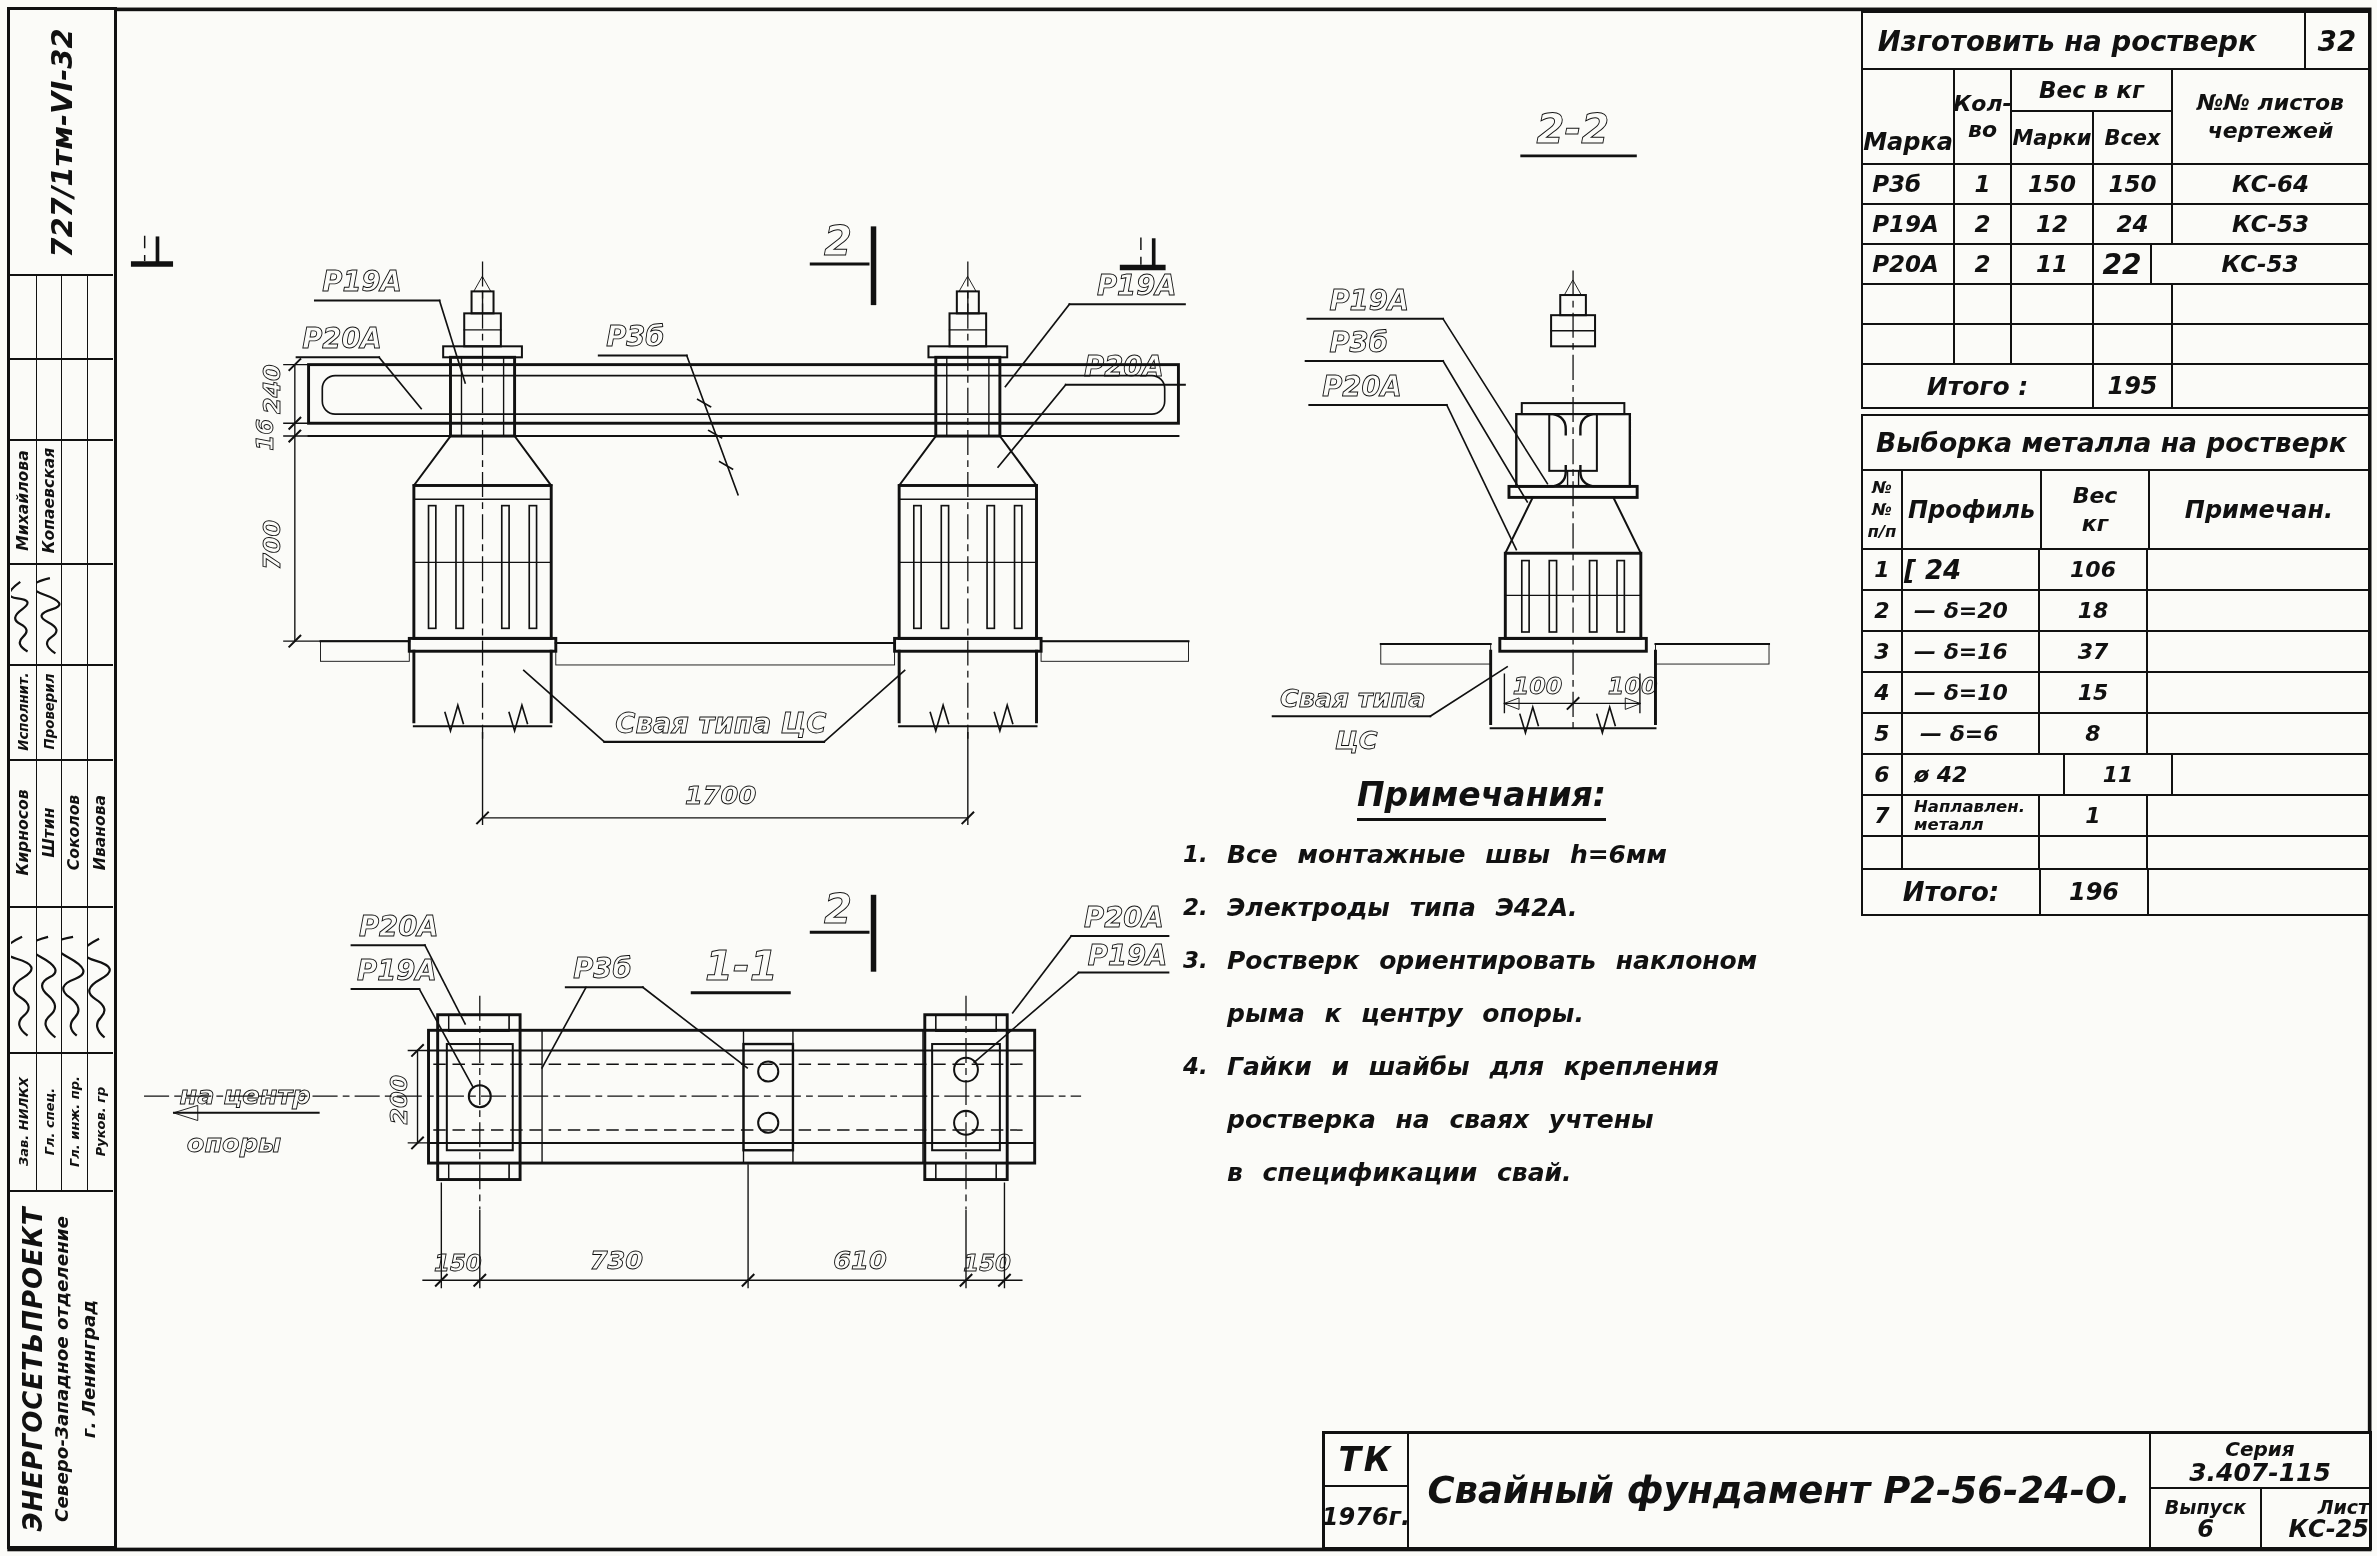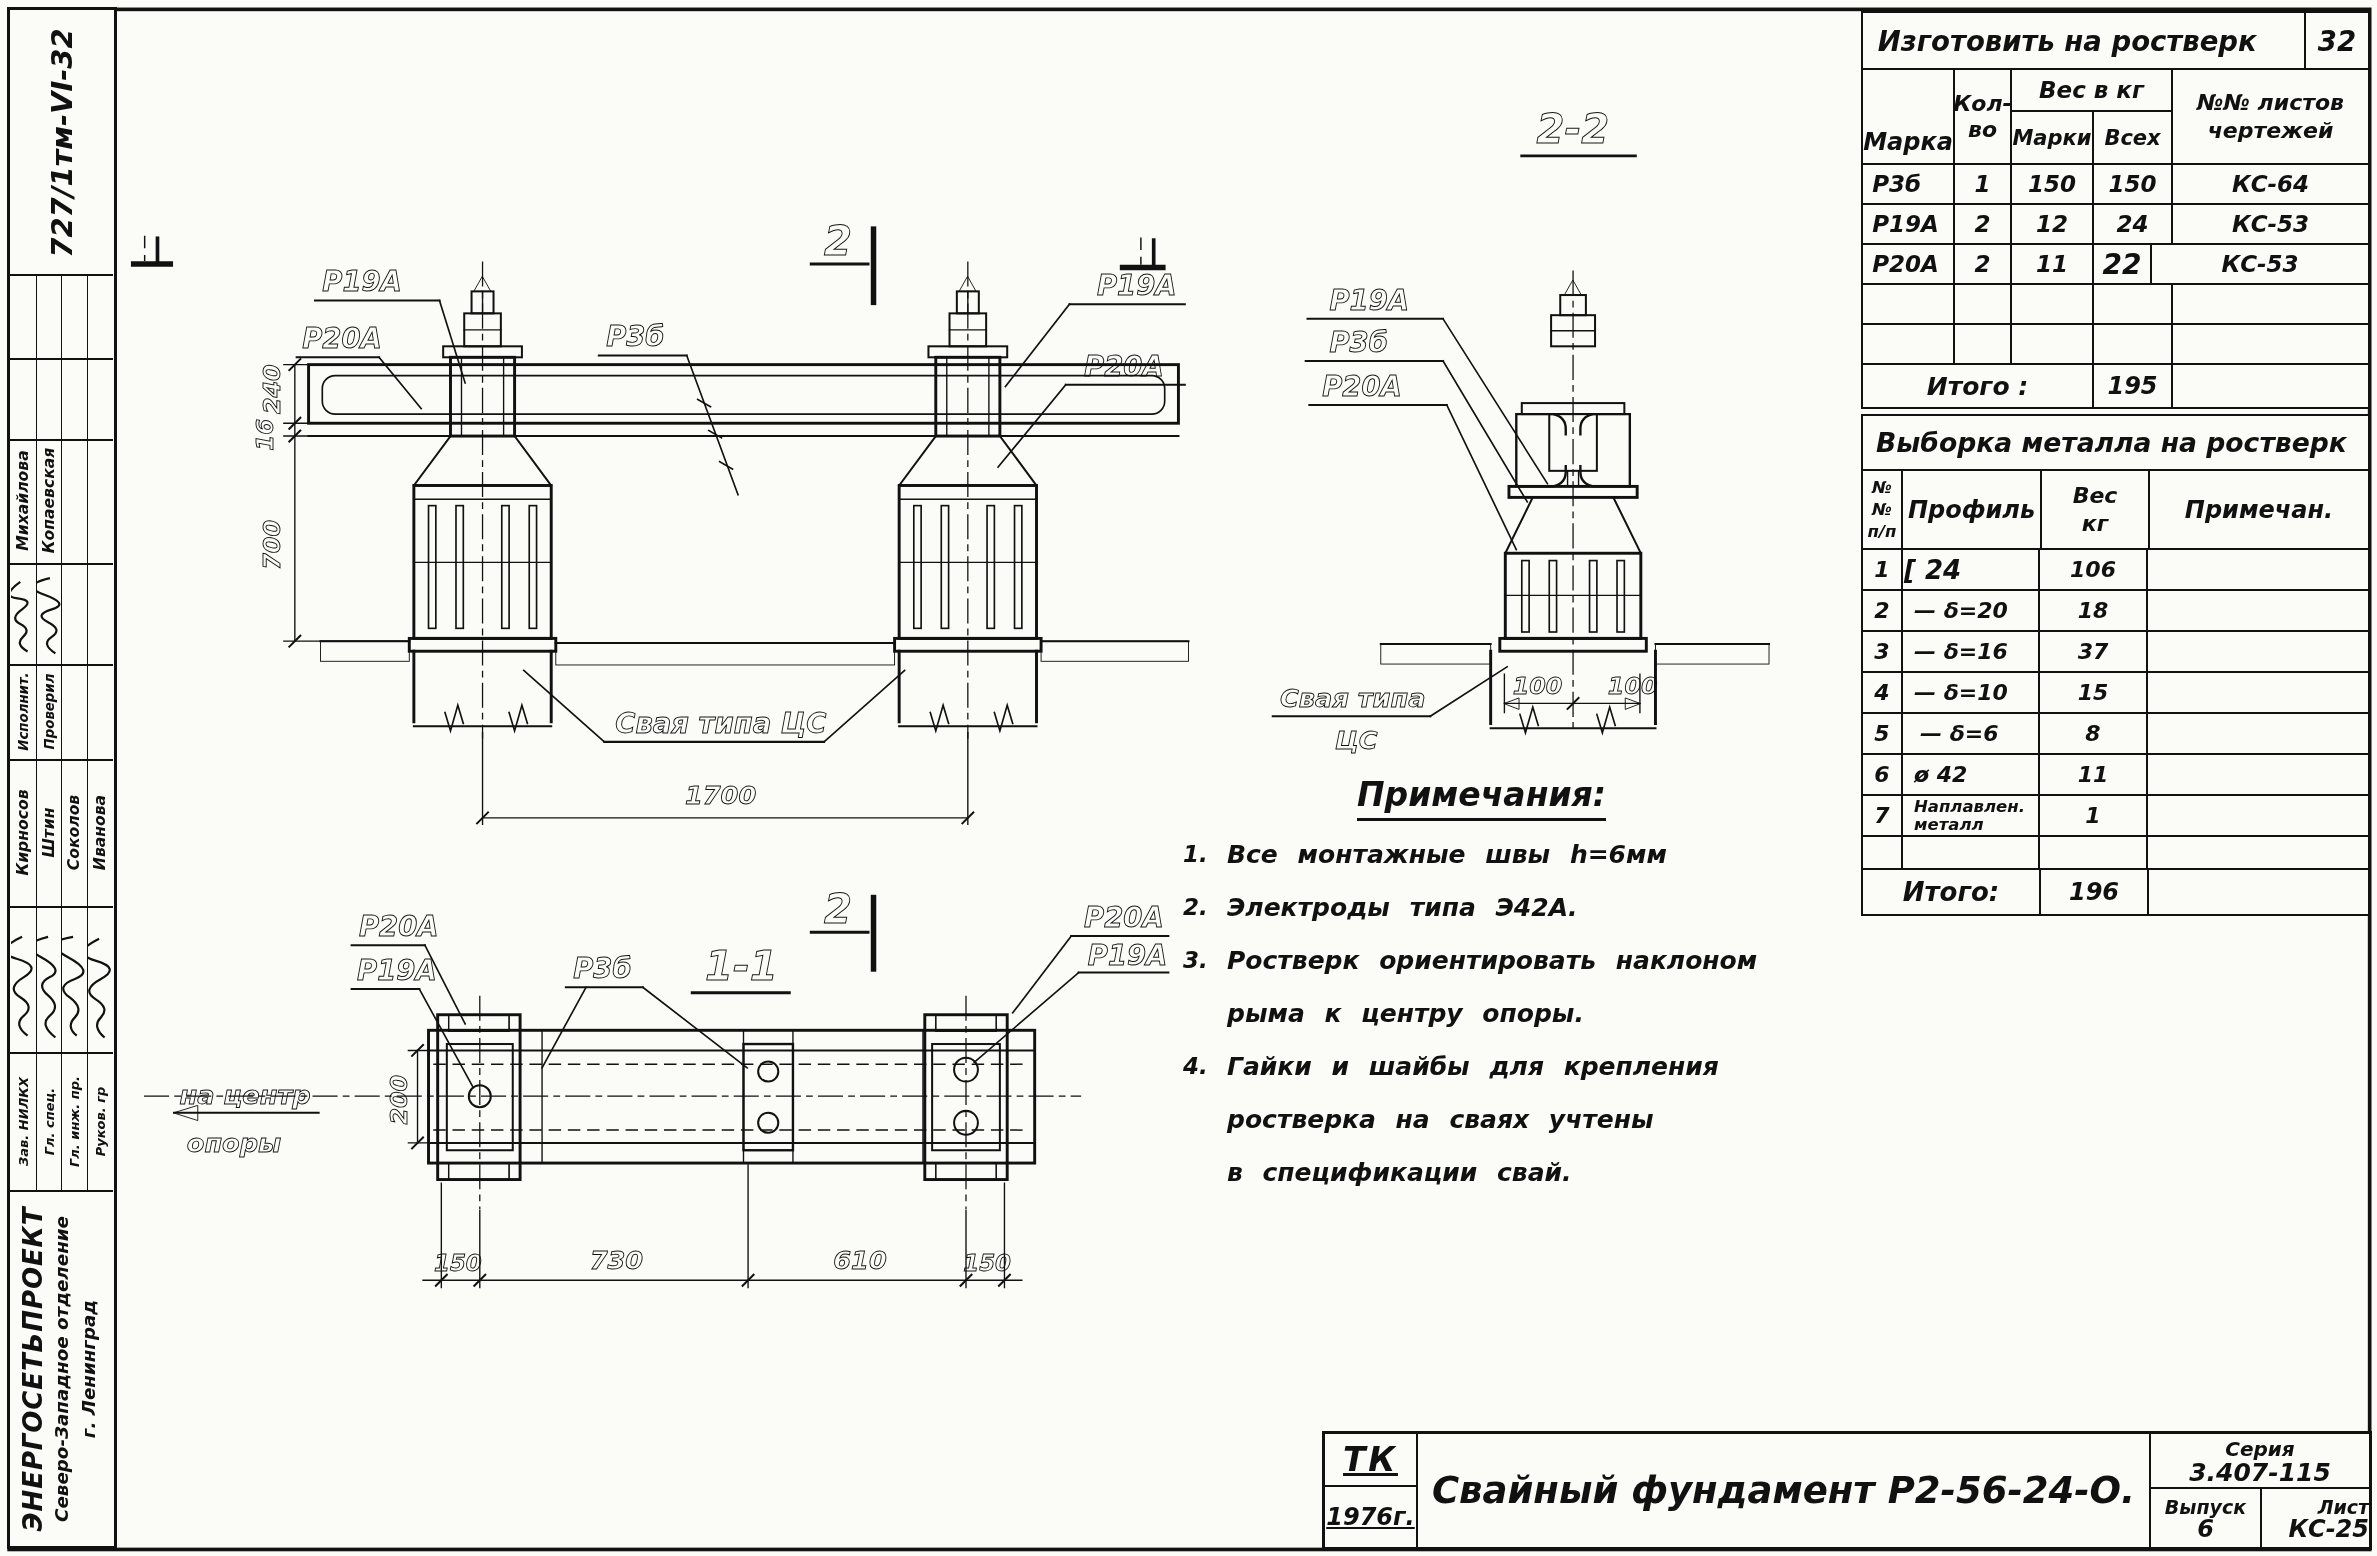--- a/index.html
+++ b/index.html
@@ -43,21 +43,21 @@
   
   .notes{left:1183px;top:775px;width:678px;font-style:italic;font-weight:bold;}
   .notes-title{display:inline-block;margin-left:174px;font-size:33px;border-bottom:3.2px solid #111;padding-bottom:3.7px;}
   .note-item{display:flex;align-items:flex-start;font-size:25px;line-height:53px;word-spacing:11px;}
   .note-item .n{width:44px;flex:none;font-size:23px;}
   .note-item .txt{white-space:pre-line;}
   
   .tblock{left:1322px;top:1431px;width:1050px;height:119px;border:3.7px solid #111;display:flex;
           box-sizing:border-box;font-style:italic;font-weight:bold;background:#fbfbf8;}
   .tb-c{box-sizing:border-box;}
-  .tb-left{width:93px;border-right:2.7px solid #111;display:flex;flex-direction:column;text-decoration:underline;}
+  .tb-left{width:84px;border-right:2.7px solid #111;display:flex;flex-direction:column;}
   .tb-tk{height:51px;border-bottom:2.7px solid #111;display:flex;align-items:center;justify-content:center;font-size:33px;letter-spacing:2.7px;}
   .tb-year{flex:1;display:flex;align-items:center;justify-content:center;font-size:24px;}
   .tb-mid{flex:1;border-right:2.7px solid #111;display:flex;align-items:center;justify-content:center;font-size:37px;white-space:nowrap;}
   .tb-right{width:218px;display:flex;flex-direction:column;}
   .tb-series{height:53px;border-bottom:2.7px solid #111;display:flex;flex-direction:column;align-items:center;justify-content:center;line-height:24px;}
   .tb-series .l1{font-size:20px;} .tb-series .l2{font-size:25px;}
   .tb-brow{flex:1;display:flex;}
   .tb-issue{width:109px;border-right:2.7px solid #111;display:flex;flex-direction:column;align-items:center;justify-content:center;line-height:22px;}
   .tb-sheet{flex:1;display:flex;flex-direction:column;align-items:flex-end;justify-content:center;line-height:22px;}
   .tb-small{font-size:19px;} .tb-val{font-size:24px;}
@@ -570,21 +570,21 @@
       <div class="tc" style="flex:1"></div>
     </div>
     <div class="trow" style="height:41px">
       <div class="tc" style="width:40px;font-size:22px">5</div>
       <div class="tc" style="width:137px;font-size:22px;justify-content:flex-start;padding-left:17px">— δ=6</div>
       <div class="tc" style="width:108px;font-size:22px">8</div>
       <div class="tc" style="flex:1"></div>
     </div>
     <div class="trow" style="height:41px">
       <div class="tc" style="width:40px;font-size:22px">6</div>
-      <div class="tc" style="width:137px;font-size:22px;justify-content:flex-start;padding-left:11px">ø 42</div>
+      <div class="tc" style="width:162px;font-size:22px;justify-content:flex-start;padding-left:11px">ø 42</div>
       <div class="tc" style="width:108px;font-size:22px">11</div>
       <div class="tc" style="flex:1"></div>
     </div>
     <div class="trow" style="height:41px">
       <div class="tc" style="width:40px;font-size:22px">7</div>
       <div class="tc" style="width:137px;font-size:16.5px;line-height:17.4px;justify-content:flex-start;text-align:left;padding-left:11px;white-space:normal">Наплавлен. металл</div>
       <div class="tc" style="width:108px;font-size:22px">1</div>
       <div class="tc" style="flex:1"></div>
     </div>
     <div class="trow" style="height:33px">

